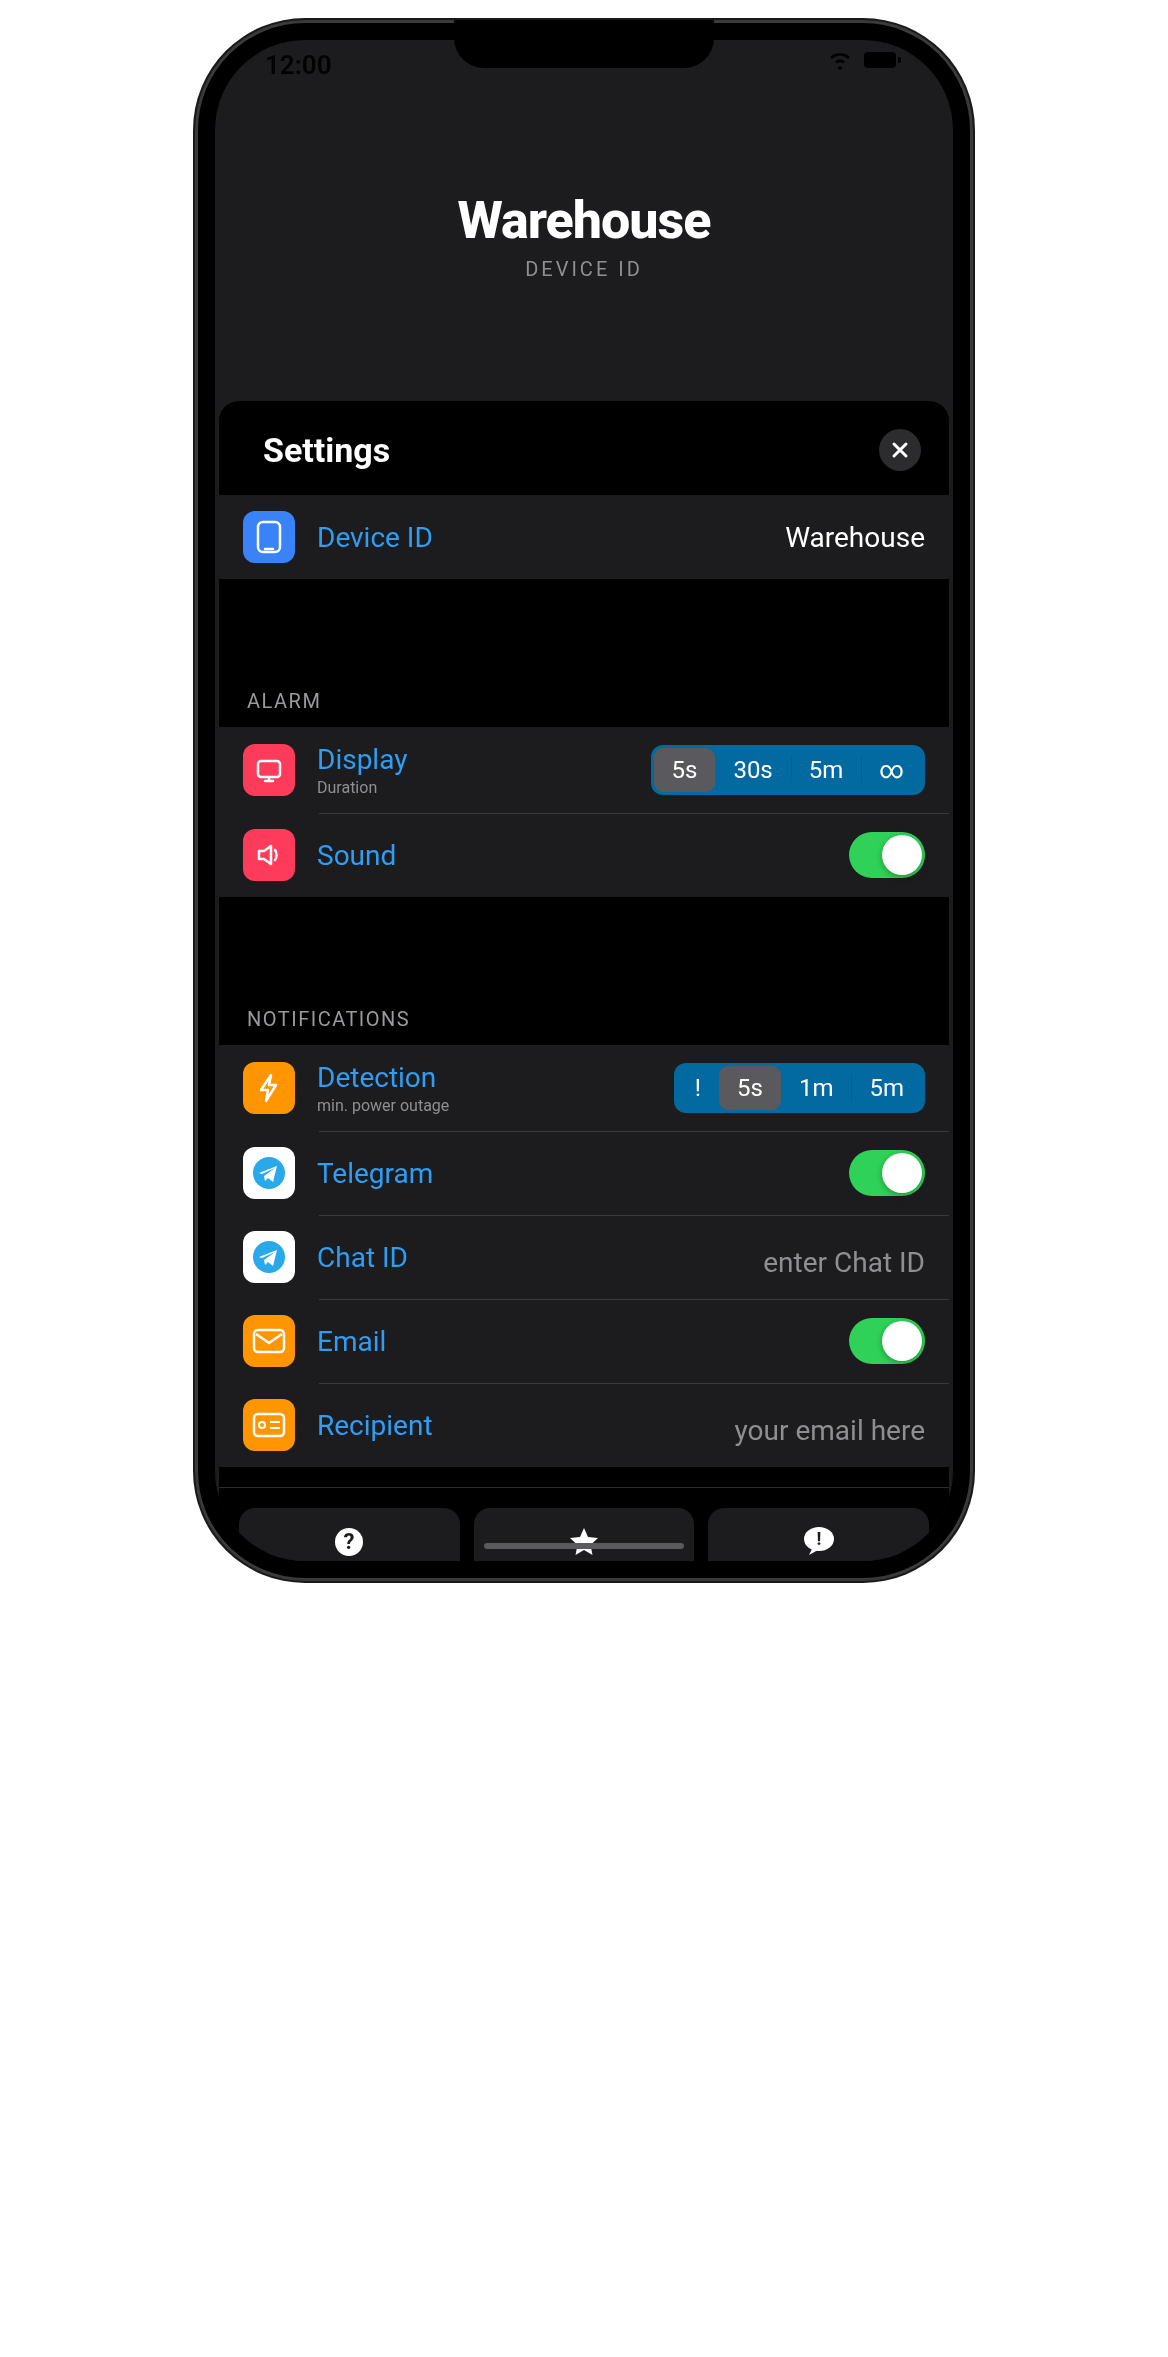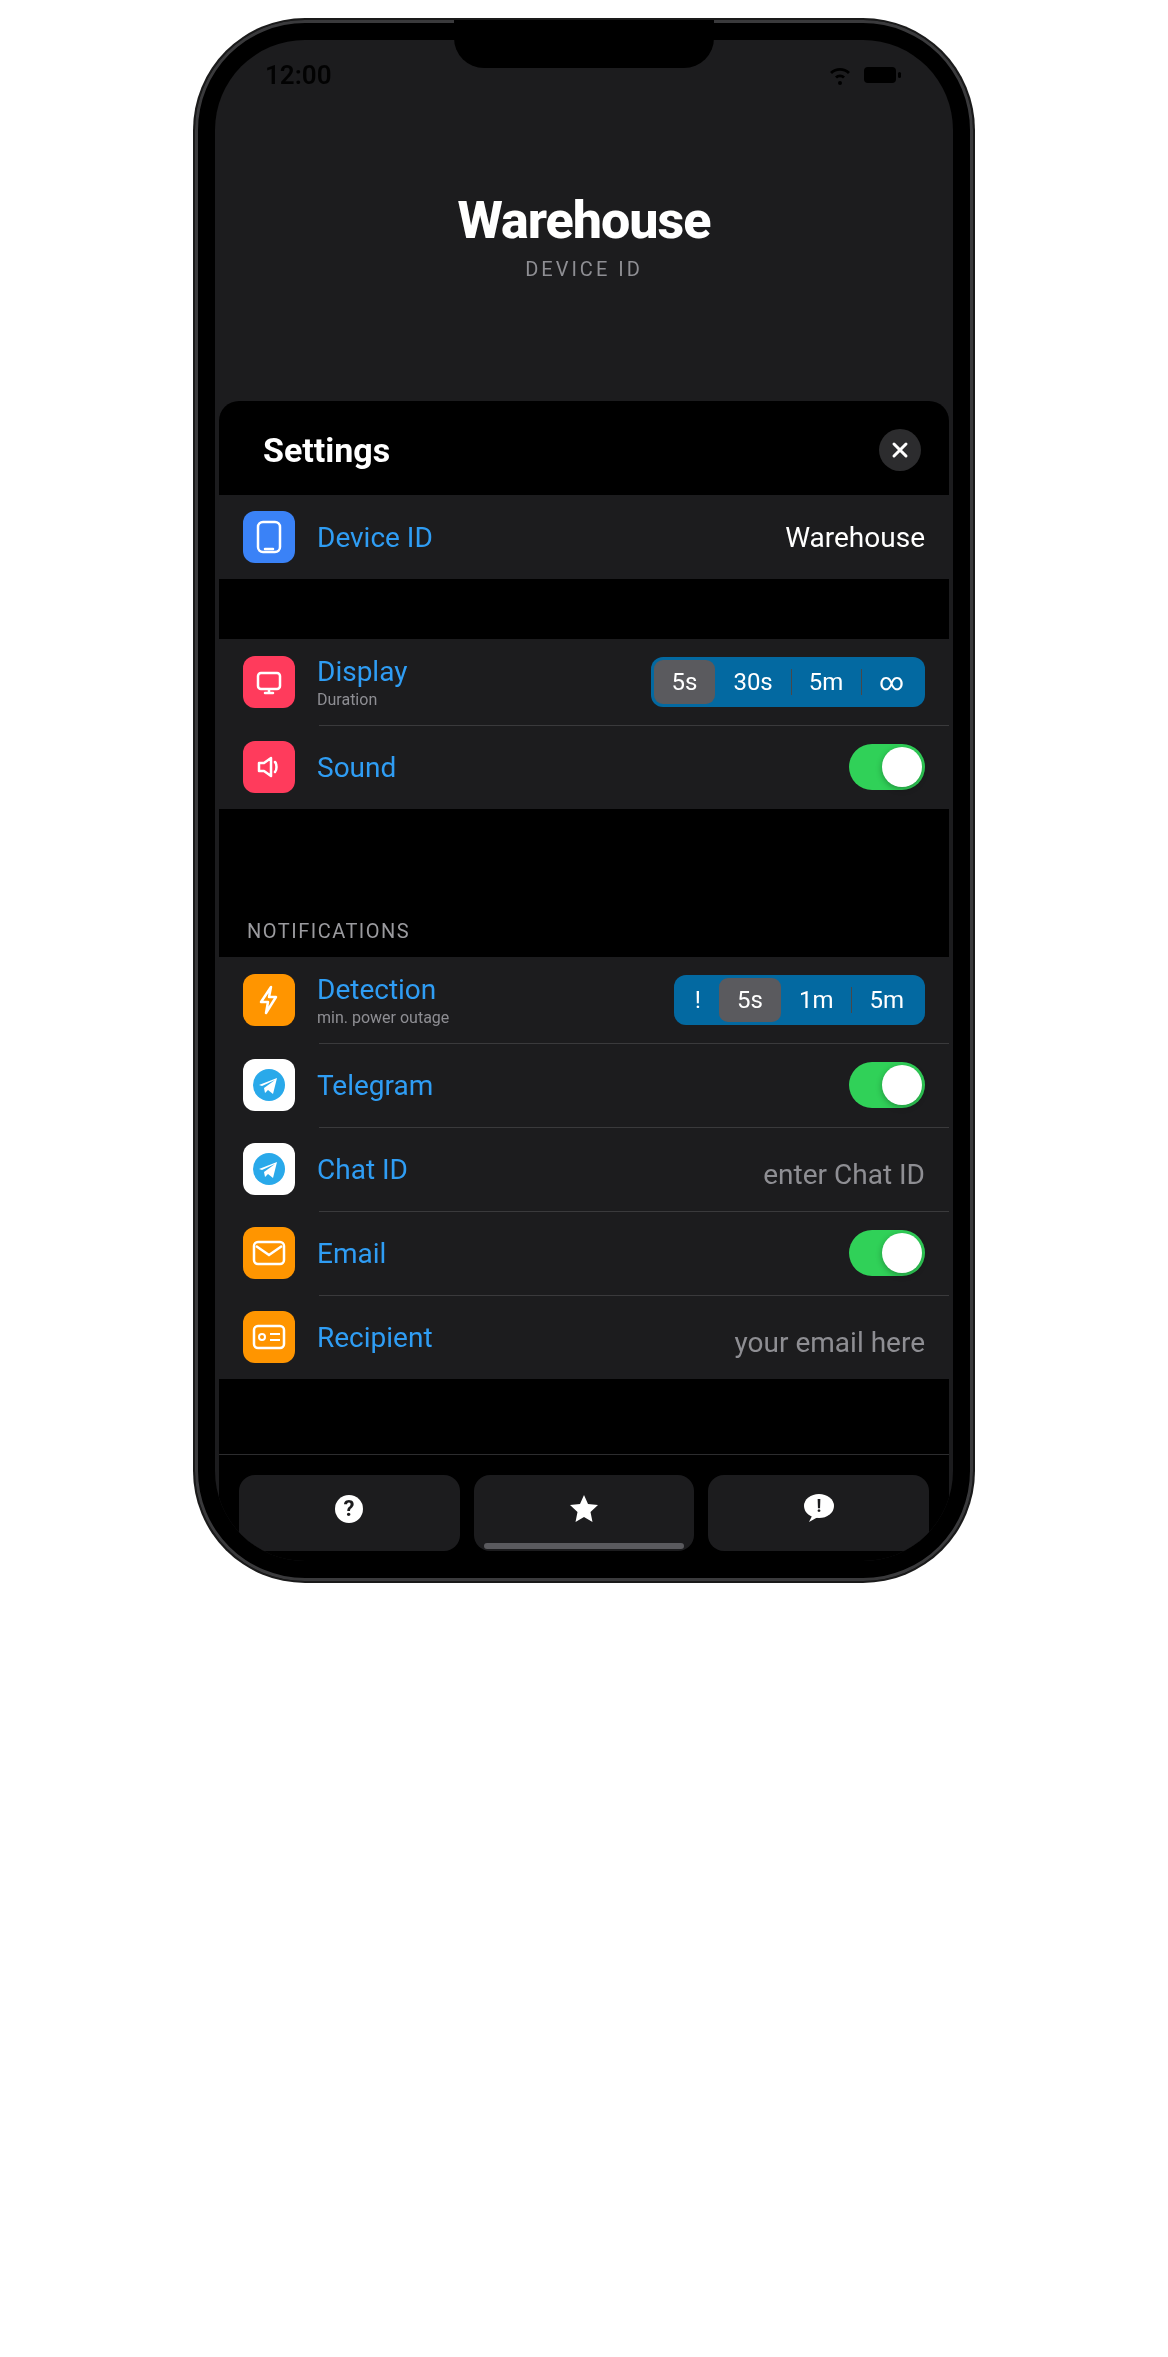--- a/index.html
+++ b/index.html
@@ -42,21 +42,21 @@
     width: 260px;
     height: 48px;
     background: #000;
     border-radius: 0 0 30px 30px;
     z-index: 10;
   }
   .status-bar {
     height: 60px;
     display: flex;
     justify-content: space-between;
-    align-items: center;
+    align-items: flex-start;
     padding: 10px 50px 0 50px;
     color: #000;
     font-weight: 600;
     font-size: 26px;
   }
   .status-left { color: #000; opacity: 0.9; }
   .status-right { display: flex; gap: 10px; align-items: center; }
   .header {
     text-align: center;
     padding: 90px 0 120px 0;
@@ -300,20 +300,21 @@
                 <line x1="9" y1="29" x2="17" y2="29" stroke="#fff" stroke-width="2.5" stroke-linecap="round"></line>
               </svg>
           </div>
           <div class="row-labels">
             <div class="row-title">Device ID</div>
           </div>
           <div class="row-value">Warehouse</div>
         </div>
       </div>
 
+      <div class="section-header">ALARM</div>
       <div class="section-wrap">
         <div class="row">
           <div class="row-icon icon-pink">
             <svg width="32" height="32" viewBox="0 0 32 32">
                 <rect x="5" y="7" width="22" height="16" rx="3" stroke="#fff" stroke-width="2.5" fill="none"></rect>
                 <line x1="12" y1="27" x2="20" y2="27" stroke="#fff" stroke-width="2.5" stroke-linecap="round"></line>
                 <line x1="16" y1="23" x2="16" y2="27" stroke="#fff" stroke-width="2.5"></line>
               </svg>
           </div>
           <div class="row-labels">

